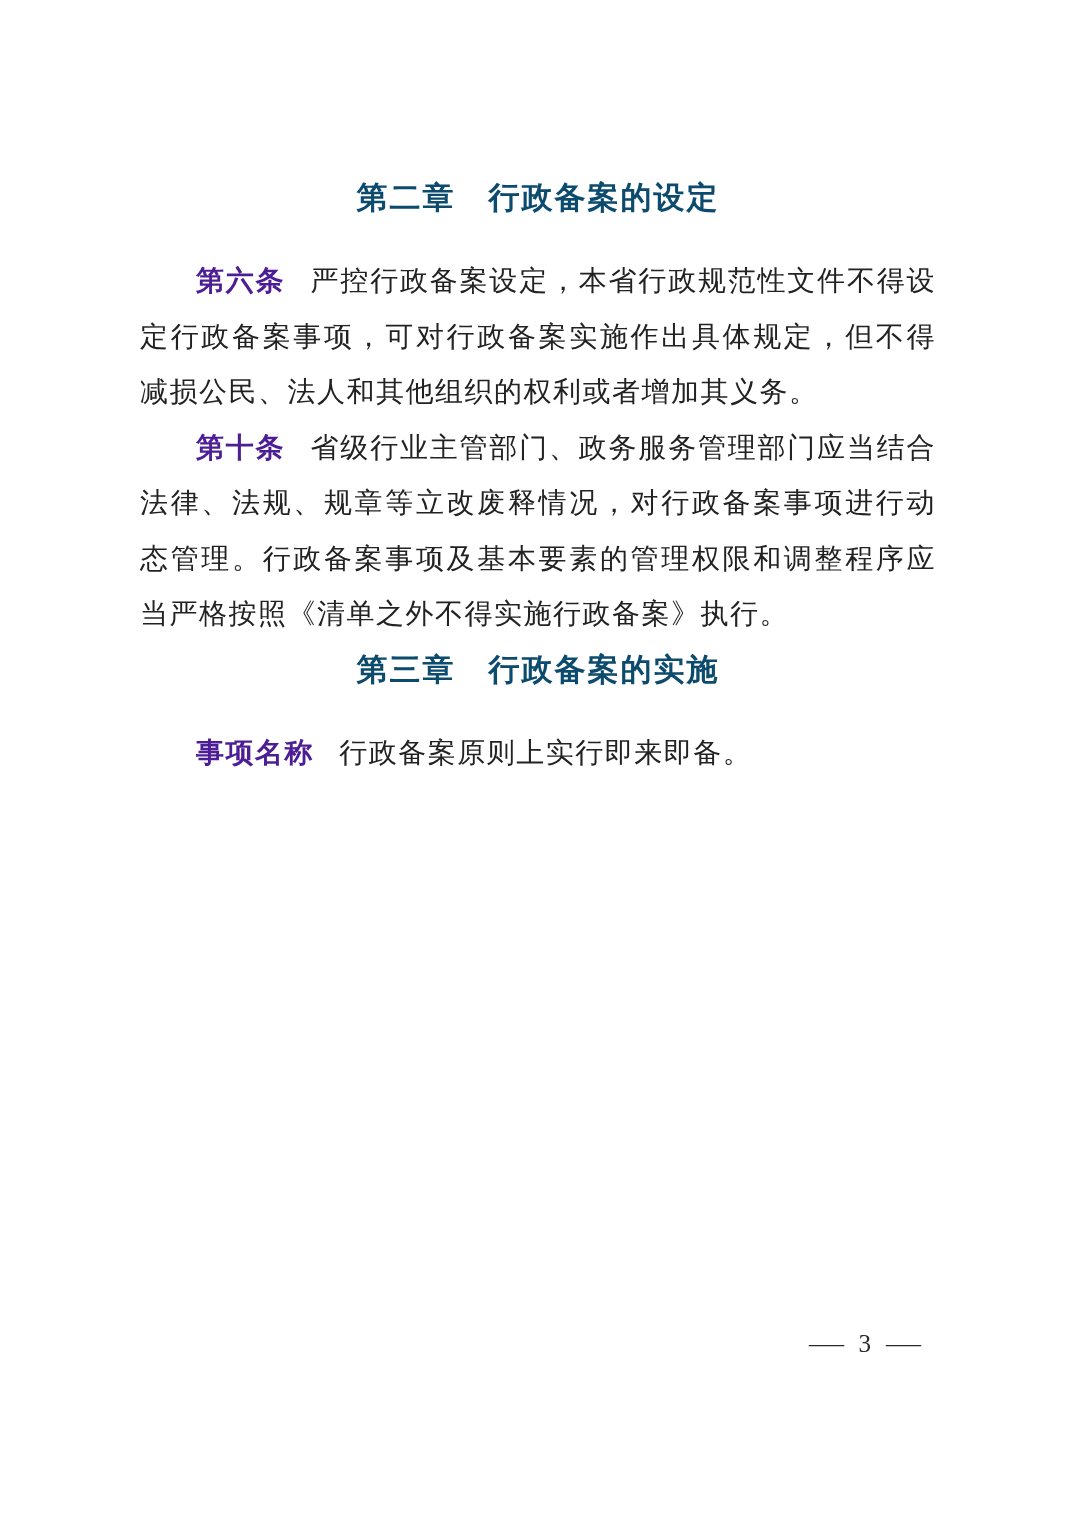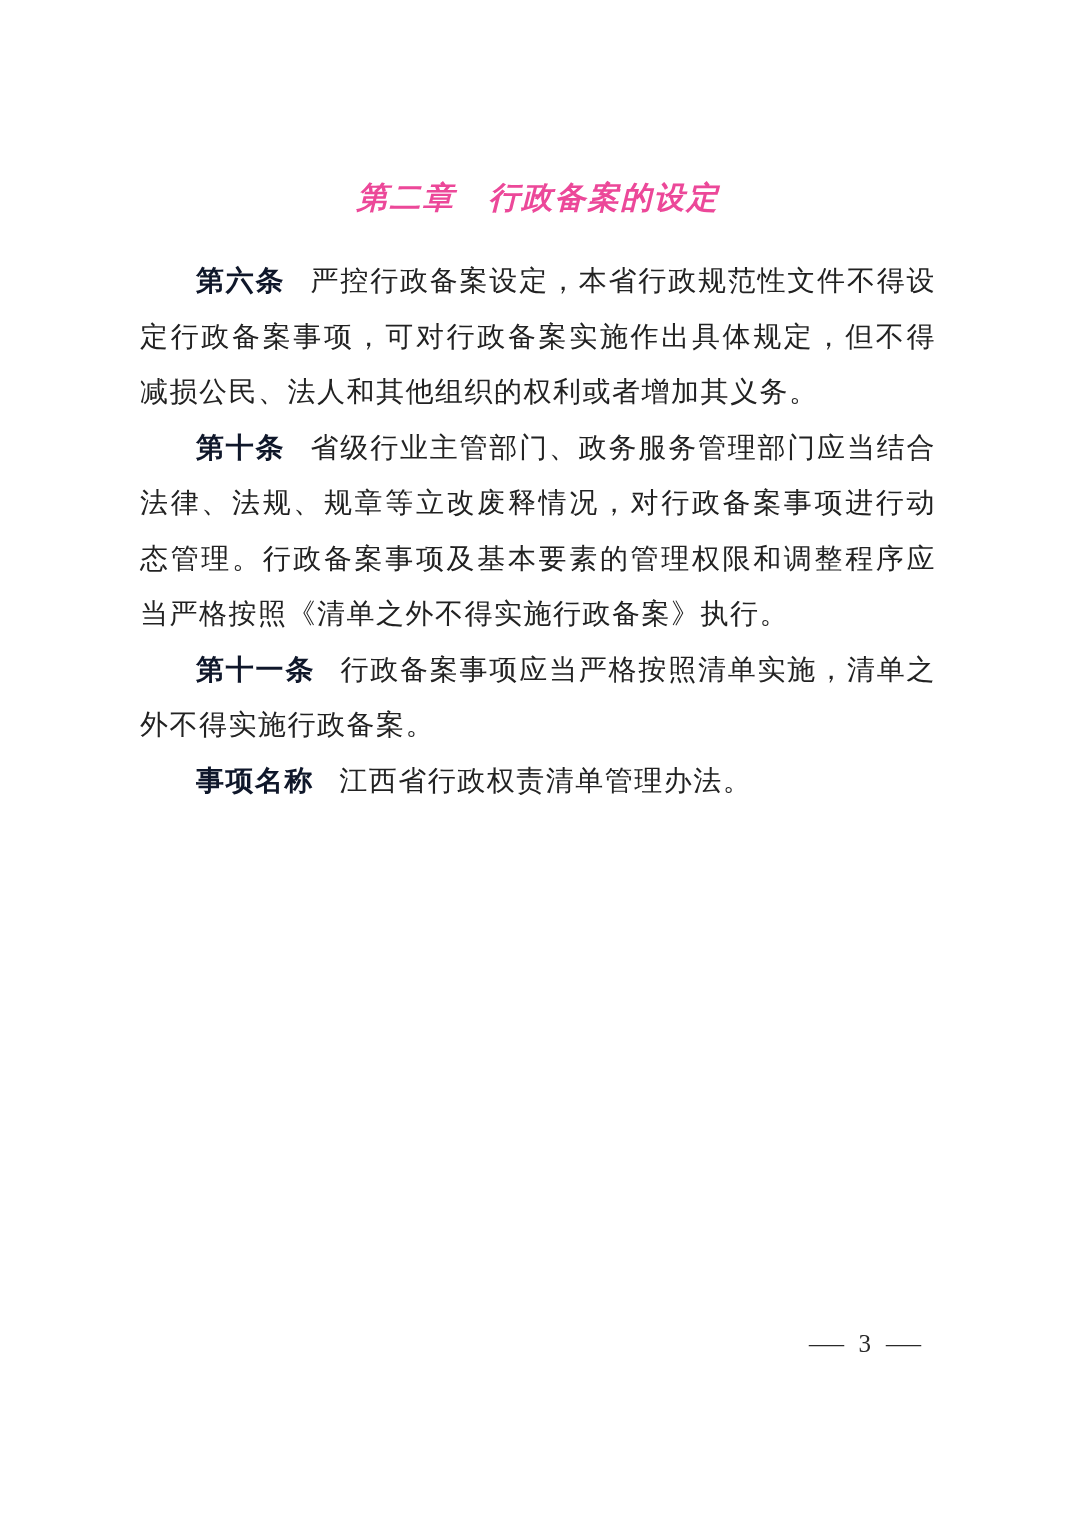--- a/index.html
+++ b/index.html
@@ -19,36 +19,35 @@
     overflow: hidden;
   }
   .chapter-title {
     font-family: "Liberation Sans", "DejaVu Sans", sans-serif;
     font-weight: bold;
     font-size: 31px;
     line-height: 55px;
     text-align: center;
     letter-spacing: 2px;
     margin: 0 0 28px 0;
-    color: #ec4899;
-    font-style: italic;
+    color: #0c4a6e;
   }
   .article {
     margin: 0;
     font-size: 28px;
     line-height: 55.5px;
     text-align: justify;
     text-indent: 2em;
     letter-spacing: 1.5px;
     color: #222222;
   }
   .article-label {
     font-family: Liberation Sans, sans-serif;
     font-weight: bold;
-    color: #0f172a;
+    color: #4c1d95;
     margin-right: 0.9em;
   }
   .page-footer {
     position: absolute;
     top: 1330px;
     right: 158px;
     display: flex;
     align-items: center;
     gap: 20px;
     font-size: 25px;
@@ -74,27 +73,25 @@
 
 
 
 
     <p class="article">
       <span class="article-label">第十条</span><span>省级行业主管部门、政务服务管理部门应当结合法律、法规、规章等立改废释情况，对行政备案事项进行动态管理。行政备案事项及基本要素的管理权限和调整程序应当严格按照《清单之外不得实施行政备案》执行。</span>
     </p>
   </section>
 
   <section>
+    <h2 class="chapter-title">第三章　行政备案的实施</h2>
+
 
     <p class="article">
-      <span class="article-label">第十一条</span><span>行政备案事项应当严格按照清单实施，清单之外不得实施行政备案。</span>
-    </p>
-
-    <p class="article">
-      <span class="article-label">事项名称</span><span>江西省行政权责清单管理办法。</span>
+      <span class="article-label">事项名称</span><span>行政备案原则上实行即来即备。</span>
     </p>
   </section>
 
   <div class="page-footer">
     <span class="footer-dash">—</span>
     <span>3</span>
     <span class="footer-dash">—</span>
   </div>
 
 </div>

